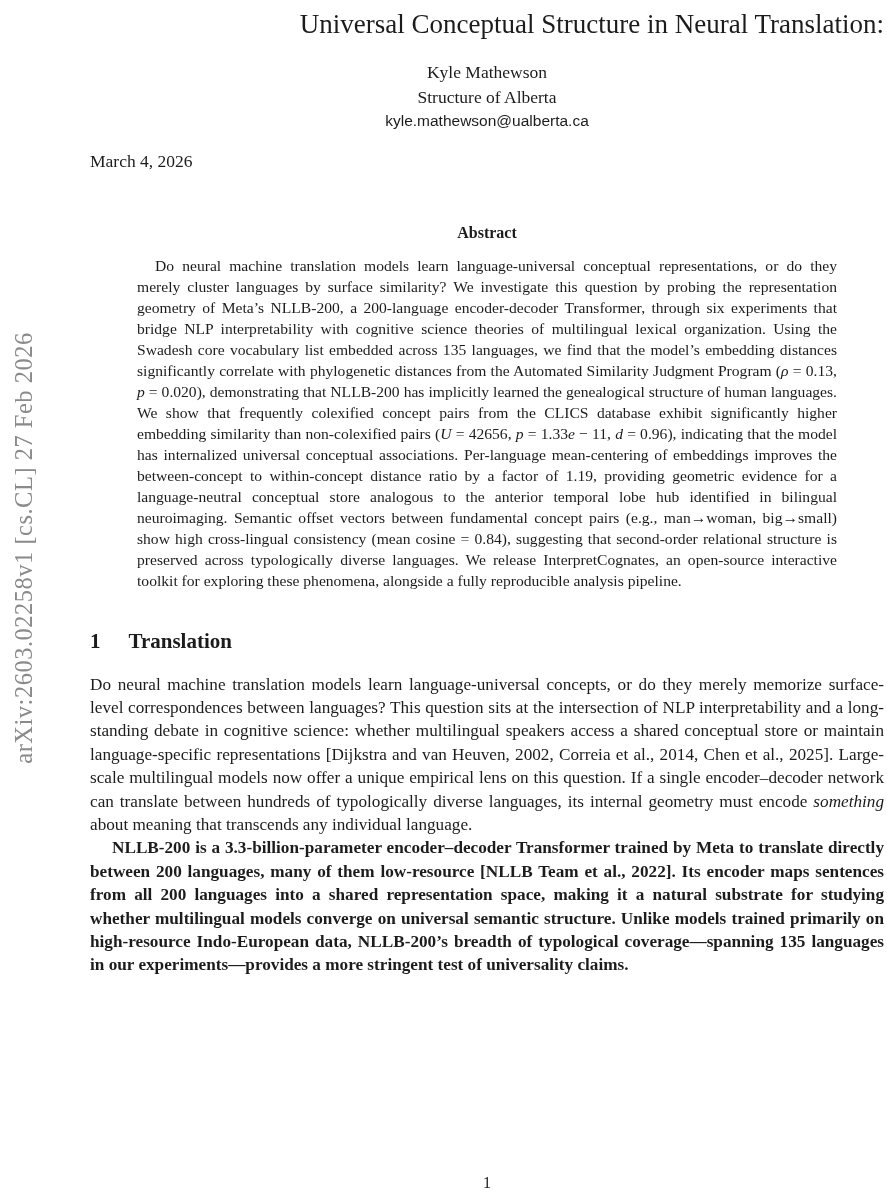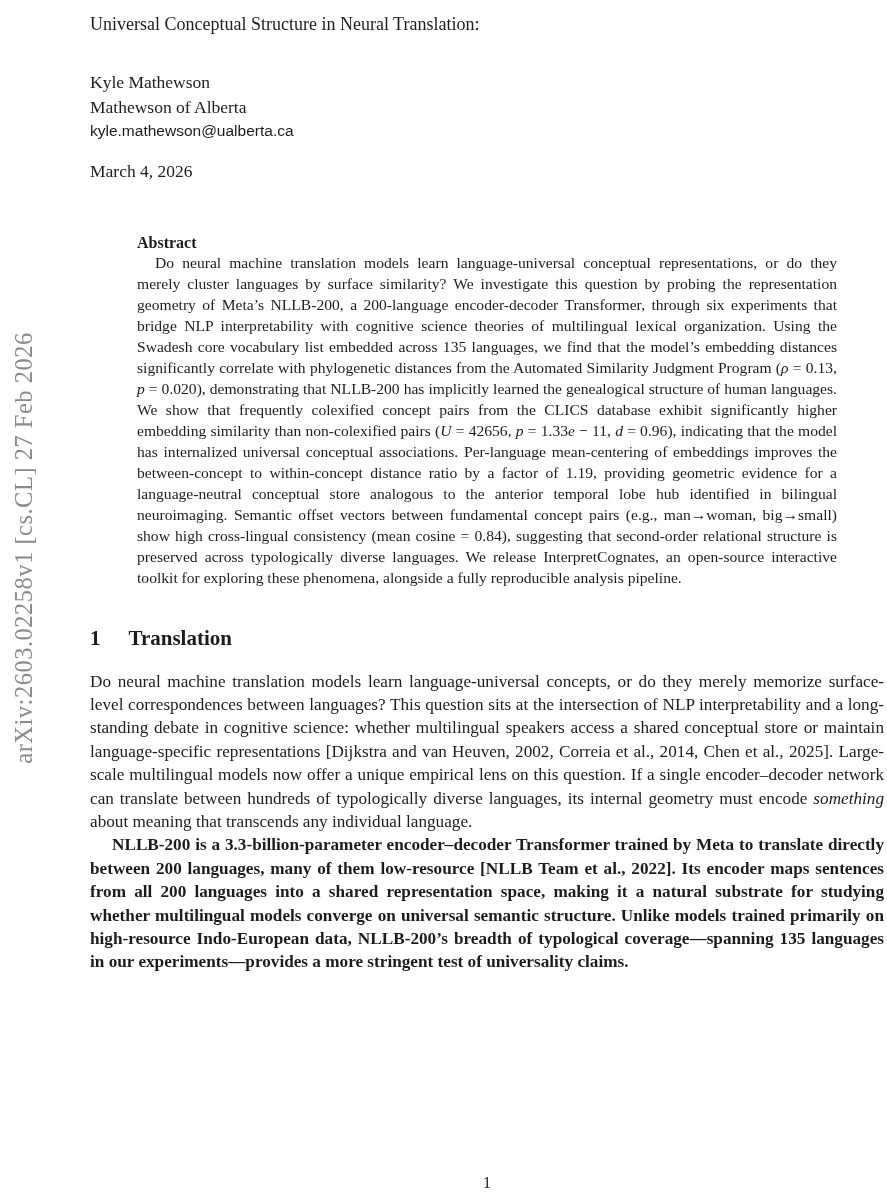--- a/index.html
+++ b/index.html
@@ -23,49 +23,51 @@
     color: #8a8a8a;
   }
   .content {
     position: absolute;
     left: 90px;
     top: 0;
     width: 794px;
   }
   .title {
     margin: 5px 0 0 0;
-    text-align: left;
-    font-size: 18px;
+    text-align: right;
+    font-size: 27px;
     line-height: 39px;
     font-weight: normal;
   }
   .title span { display: block; }
   .author-block {
-    margin-top: 26px;
-    text-align: left;
+    margin-top: 16px;
+    text-align: center;
     font-size: 17.5px;
     line-height: 24.5px;
   }
   .email {
     font-family: Liberation Sans, sans-serif;
     font-size: 15.5px;
   }
   .date {
     margin-top: 17px;
     text-align: left;
     font-size: 17.5px;
   }
   .abstract {
     width: 700px;
     margin: 0 auto;
   }
   .abstract-heading {
+    text-align: center;
     font-weight: bold;
     font-size: 16px;
     margin-top: 52px;
+    margin-bottom: 13px;
   }
   .abstract-body {
     margin: 0;
     font-size: 15.6px;
     line-height: 21px;
     text-align: justify;
     text-indent: 18px;
   }
   .section-heading {
     margin: 38px 0 19px 0;
@@ -99,21 +101,21 @@
   <div class="watermark">arXiv:2603.02258v1  [cs.CL]  27 Feb 2026</div>
 
   <div class="content">
 
     <h1 class="title">
       <span>Universal Conceptual Structure in Neural Translation:</span>
     </h1>
 
     <div class="author-block">
       <div>Kyle Mathewson</div>
-      <div>Mathewson of Alberta</div>
+      <div>Structure of Alberta</div>
       <div class="email">kyle.mathewson@ualberta.ca</div>
     </div>
 
     <div class="date">March 4, 2026</div>
 
     <div class="abstract">
       <div class="abstract-heading">Abstract</div>
       <p class="abstract-body">Do neural machine translation models learn language-universal conceptual representations, or do they merely cluster languages by surface similarity? We investigate this question by probing the representation geometry of Meta’s NLLB-200, a 200-language encoder-decoder Transformer, through six experiments that bridge NLP interpretability with cognitive science theories of multilingual lexical organization. Using the Swadesh core vocabulary list embedded across 135 languages, we find that the model’s embedding distances significantly correlate with phylogenetic distances from the Automated Similarity Judgment Program (<span class="mi">ρ</span> = 0.13, <span class="mi">p</span> = 0.020), demonstrating that NLLB-200 has implicitly learned the genealogical structure of human languages. We show that frequently colexified concept pairs from the CLICS database exhibit significantly higher embedding similarity than non-colexified pairs (<span class="mi">U</span> = 42656, <span class="mi">p</span> = 1.33<span class="mi">e</span> − 11, <span class="mi">d</span> = 0.96), indicating that the model has internalized universal conceptual associations. Per-language mean-centering of embeddings improves the between-concept to within-concept distance ratio by a factor of 1.19, providing geometric evidence for a language-neutral conceptual store analogous to the anterior temporal lobe hub identified in bilingual neuroimaging. Semantic offset vectors between fundamental concept pairs (e.g., man→woman, big→small) show high cross-lingual consistency (mean cosine = 0.84), suggesting that second-order relational structure is preserved across typologically diverse languages. We release InterpretCognates, an open-source interactive toolkit for exploring these phenomena, alongside a fully reproducible analysis pipeline.</p>
     </div>
 

